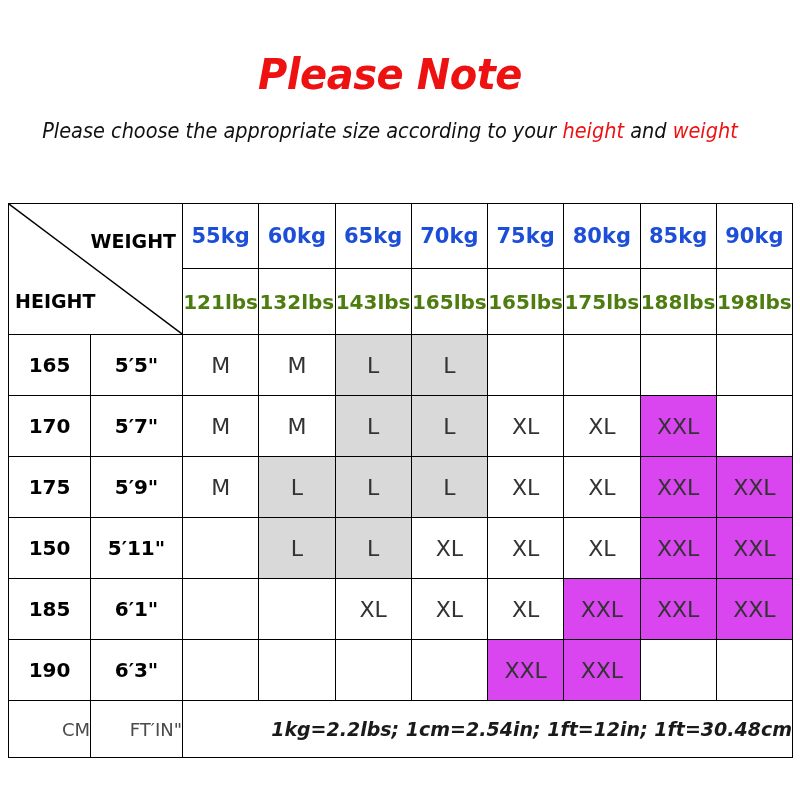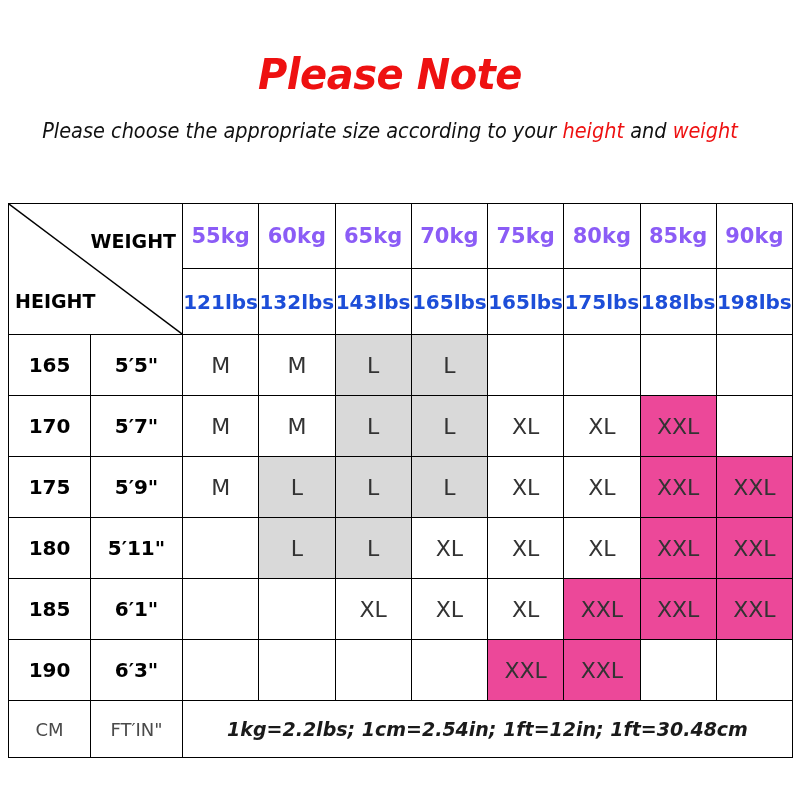--- a/index.html
+++ b/index.html
@@ -109,27 +109,27 @@
     font-size: 19px;
     font-weight: bold;
     color: #000;
   }
 
   
   td.wkg {
     height: 64px;
     font-size: 21px;
     font-weight: bold;
-    color: #8b5cf6;
+    color: #1d4ed8;
   }
   td.wlbs {
     height: 65px;
     font-size: 20px;
     font-weight: bold;
-    color: #1d4ed8;
+    color: #4d7c0f;
   }
 
   
   tr.data td {
     height: 60px;
   }
   td.h-cm {
     font-size: 20px;
     font-weight: bold;
     color: #000;
@@ -138,25 +138,26 @@
     font-size: 20px;
     font-weight: bold;
     color: #000;
   }
   td.size {
     font-size: 22px;
     color: #333333;
     font-weight: normal;
   }
   td.size.sh-light { background: #d9d9d9; }
-  td.size.sh-dark  { background: #ec4899; }
+  td.size.sh-dark  { background: #d946ef; }
 
   
   tr.footer td {
     height: 56px;
+    text-align: right;
   }
   td.f-unit {
     font-size: 18px;
     color: #4a4a4a;
   }
   td.f-note {
     font-size: 19px;
     color: #1a1a1a;
     font-weight: bold;
     font-style: italic;
@@ -246,21 +247,21 @@
             <td class="size">M</td>
             <td class="size sh-light">L</td>
             <td class="size sh-light">L</td>
             <td class="size sh-light">L</td>
             <td class="size">XL</td>
             <td class="size">XL</td>
             <td class="size sh-dark">XXL</td>
             <td class="size sh-dark">XXL</td>
           </tr>
           <tr class="data">
-            <td class="h-cm">180</td>
+            <td class="h-cm">150</td>
             <td class="h-ft">5′11"</td>
             <td class="size"></td>
             <td class="size sh-light">L</td>
             <td class="size sh-light">L</td>
             <td class="size">XL</td>
             <td class="size">XL</td>
             <td class="size">XL</td>
             <td class="size sh-dark">XXL</td>
             <td class="size sh-dark">XXL</td>
           </tr>

